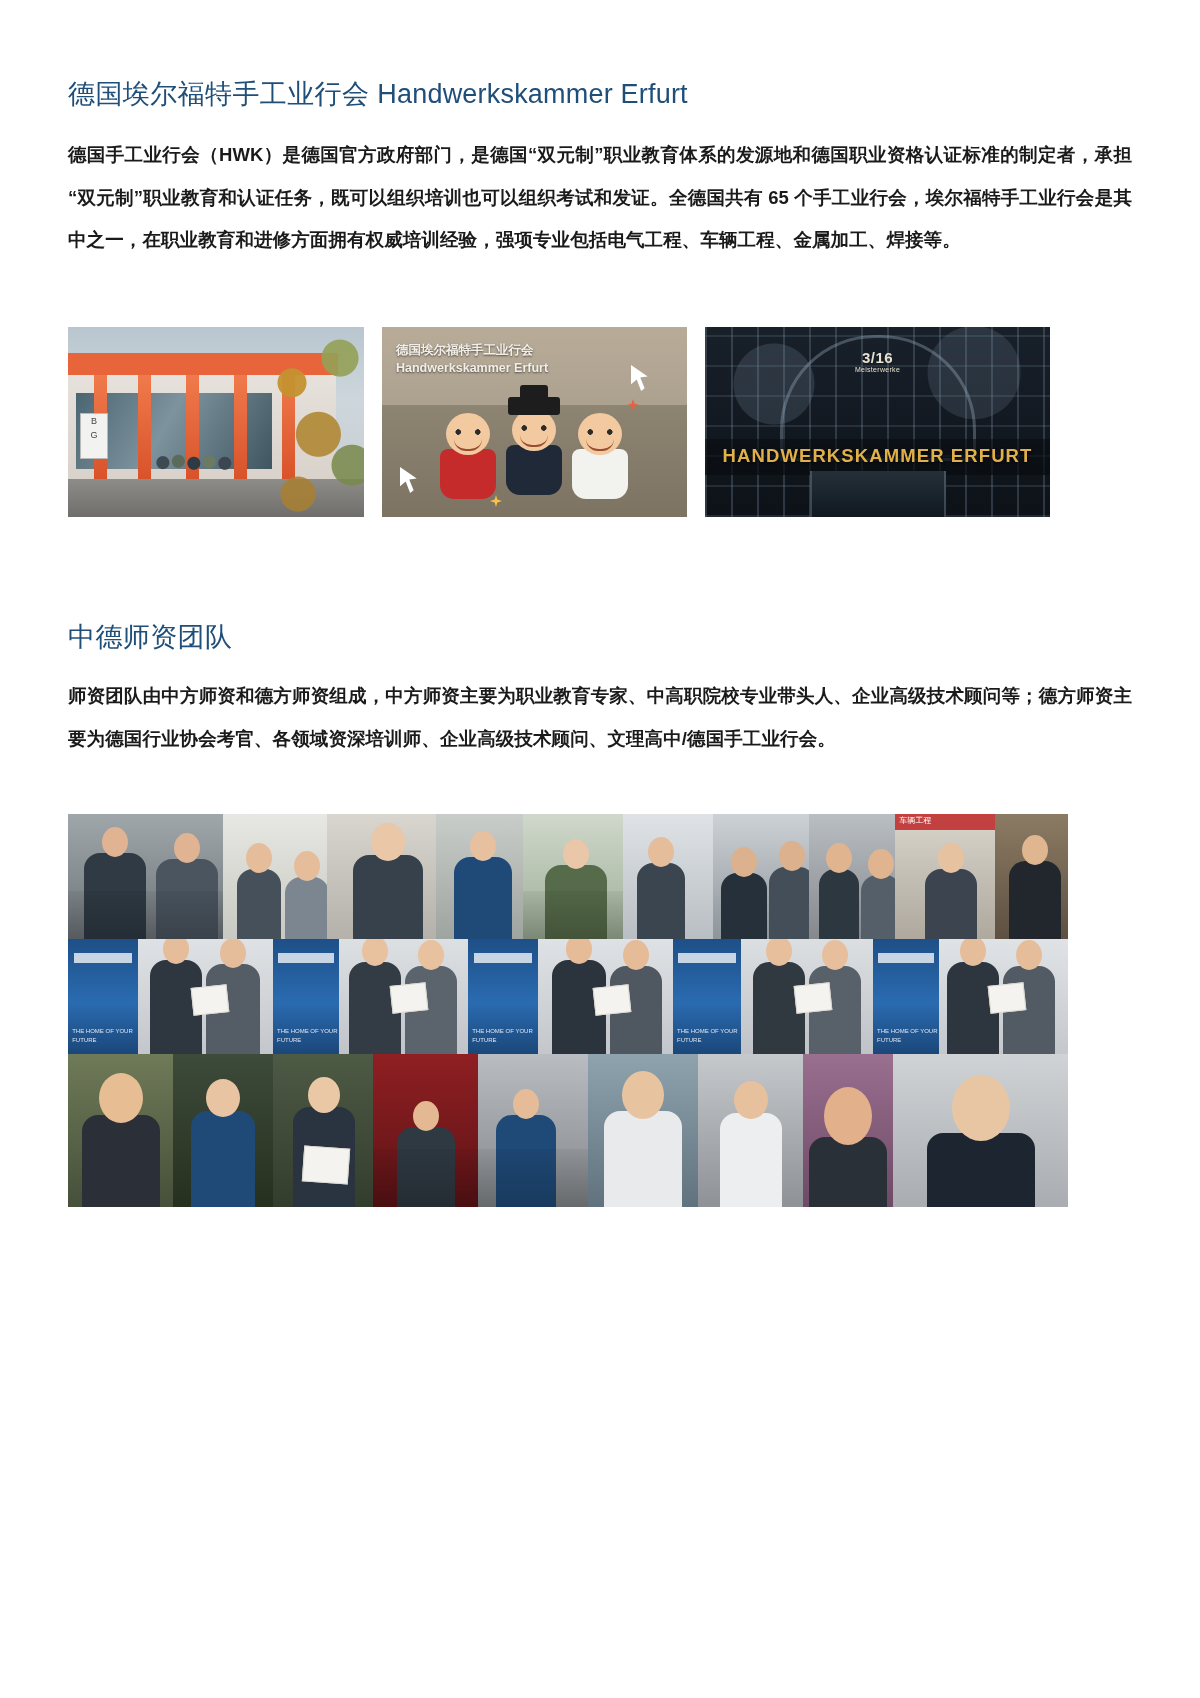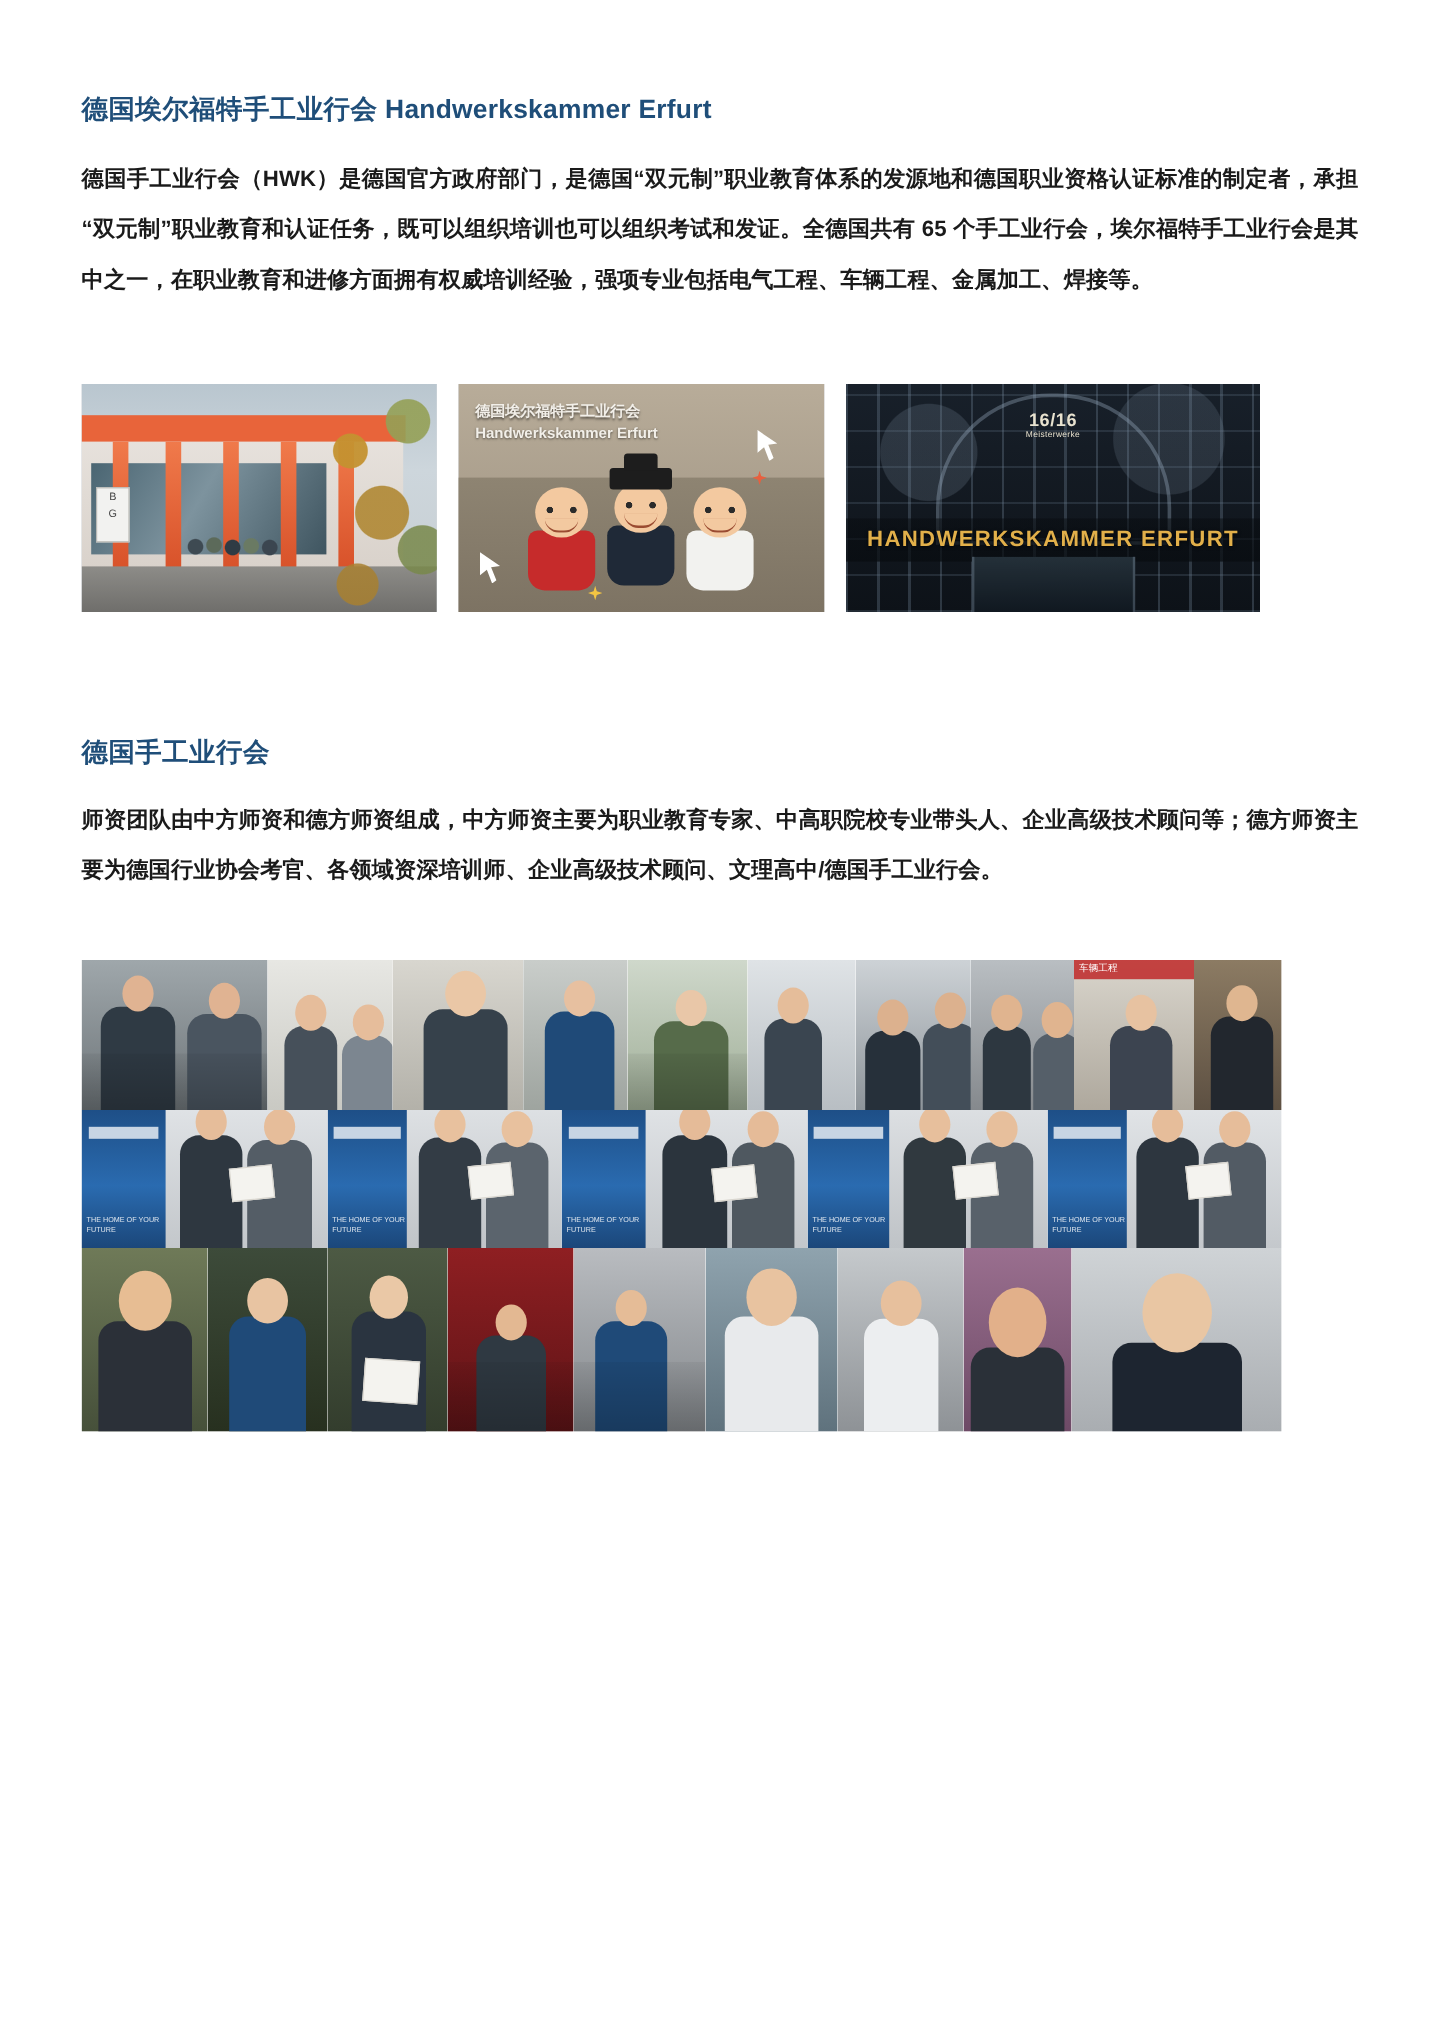--- a/index.html
+++ b/index.html
@@ -17,22 +17,22 @@
   .page {
     position: relative;
     width: 1200px;
     height: 1698px;
     box-sizing: border-box;
     padding: 76px 68px 0 68px;
   }
 
   
   .section-title {
-    font-size: 22px;
-    font-weight: bold;
+    font-size: 27px;
+    font-weight: normal;
     color: #1f4e79;
     letter-spacing: 0.4px;
     margin: 0 0 22px 0;
     line-height: 1.35;
   }
   .section-title .latin {
     font-family: "Liberation Sans", sans-serif;
     letter-spacing: 0.2px;
   }
 
@@ -334,33 +334,33 @@
         <div class="cursor-2"></div>
         <div class="spark s1"></div>
         <div class="spark s2"></div>
       </div>
 
       <div class="photo p3">
         <div class="gate-bg"></div>
         <div class="gate-grill"></div>
         <div class="gate-arch"></div>
         <div class="gate-plate">
-          <div class="y">16/16</div>
+          <div class="y">3/16</div>
           <div class="sub">Meisterwerke</div>
         </div>
         <div class="gate-band"></div>
         <div class="gate-text">HANDWERKSKAMMER ERFURT</div>
         <div class="gate-door"></div>
       </div>
     </div>
   </div>
 
   <div class="section-2">
     <h2 class="section-title">
-      <span>德国手工业行会</span>
+      <span>中德师资团队</span>
     </h2>
     <p class="body-text">师资团队由中方师资和德方师资组成，中方师资主要为职业教育专家、中高职院校专业带头人、企业高级技术顾问等；德方师资主要为德国行业协会考官、各领域资深培训师、企业高级技术顾问、文理高中/德国手工业行会。</p>
 
     <div class="mosaic">
 
       <div class="mosaic-row r1">
         <div class="tile" style="width:170px">
           <div class="sky" style="background:linear-gradient(#9fa7ab,#6d7478)"></div>
           <div class="person" style="left:16px;width:62px;height:86px;background:#2f3a44">
               <div class="head" style="background:#e0b392"></div>

